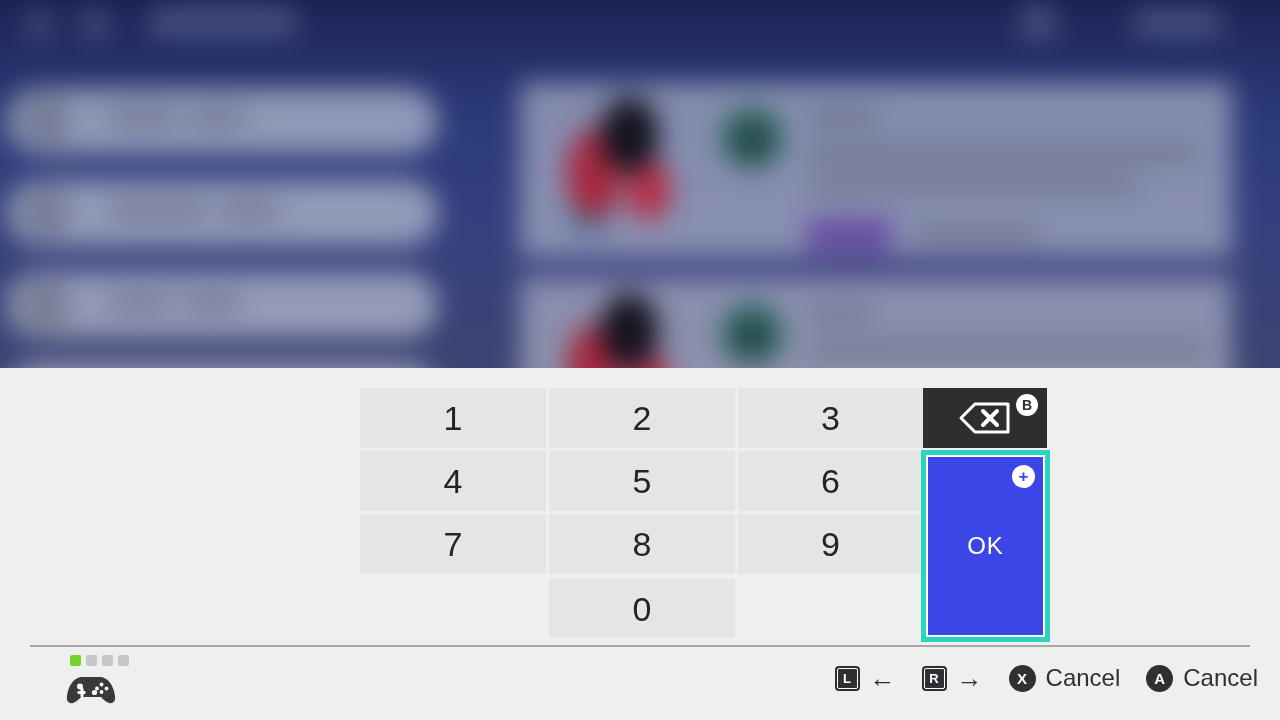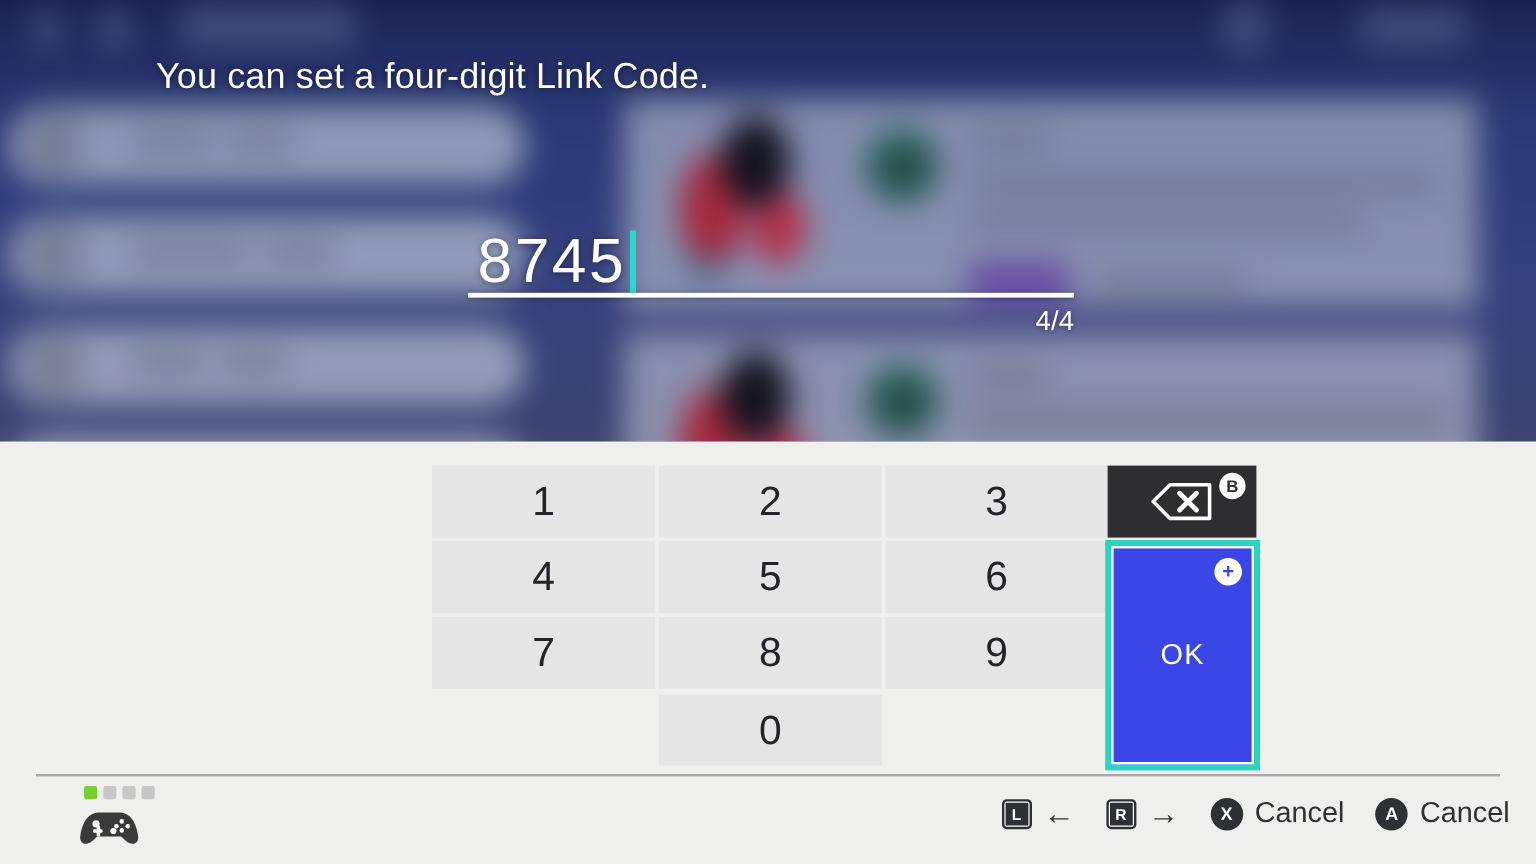--- a/index.html
+++ b/index.html
@@ -232,30 +232,21 @@
       <div class="bg-sep" style="top:305px;"></div>
 
       <div class="bg-panel" style="top:318px;"></div>
       <div class="bg-sprite" style="left:600px; top:326px;"></div>
       <div class="bg-ball" style="left:760px; top:342px;"></div>
       <div class="bg-line" style="left:848px; top:346px; width:66px;"></div>
       <div class="bg-line" style="left:848px; top:382px; width:400px;"></div>
     </div>
   </div>
 
-  <div class="prompt">You can set a four-digit Link Code.</div>
-
-  <div class="input-zone">
-    <div class="input-row">
-      <span class="input-value">8745</span>
-      <span class="caret"></span>
-    </div>
-    <div class="input-underline"></div>
-    <div class="input-counter">4/4</div>
-  </div>
+
 
   <div class="kb">
     <div class="keypad" id="keypad">
         <div class="key" style="left: 0px; top: 0px; width: 186px; height: 60px;">1</div>
         <div class="key" style="left: 189px; top: 0px; width: 186px; height: 60px;">2</div>
         <div class="key" style="left: 378px; top: 0px; width: 185px; height: 60px;">3</div>
         <div class="key" style="left: 0px; top: 63px; width: 186px; height: 60px;">4</div>
         <div class="key" style="left: 189px; top: 63px; width: 186px; height: 60px;">5</div>
         <div class="key" style="left: 378px; top: 63px; width: 185px; height: 60px;">6</div>
         <div class="key" style="left: 0px; top: 126px; width: 186px; height: 60px;">7</div>

